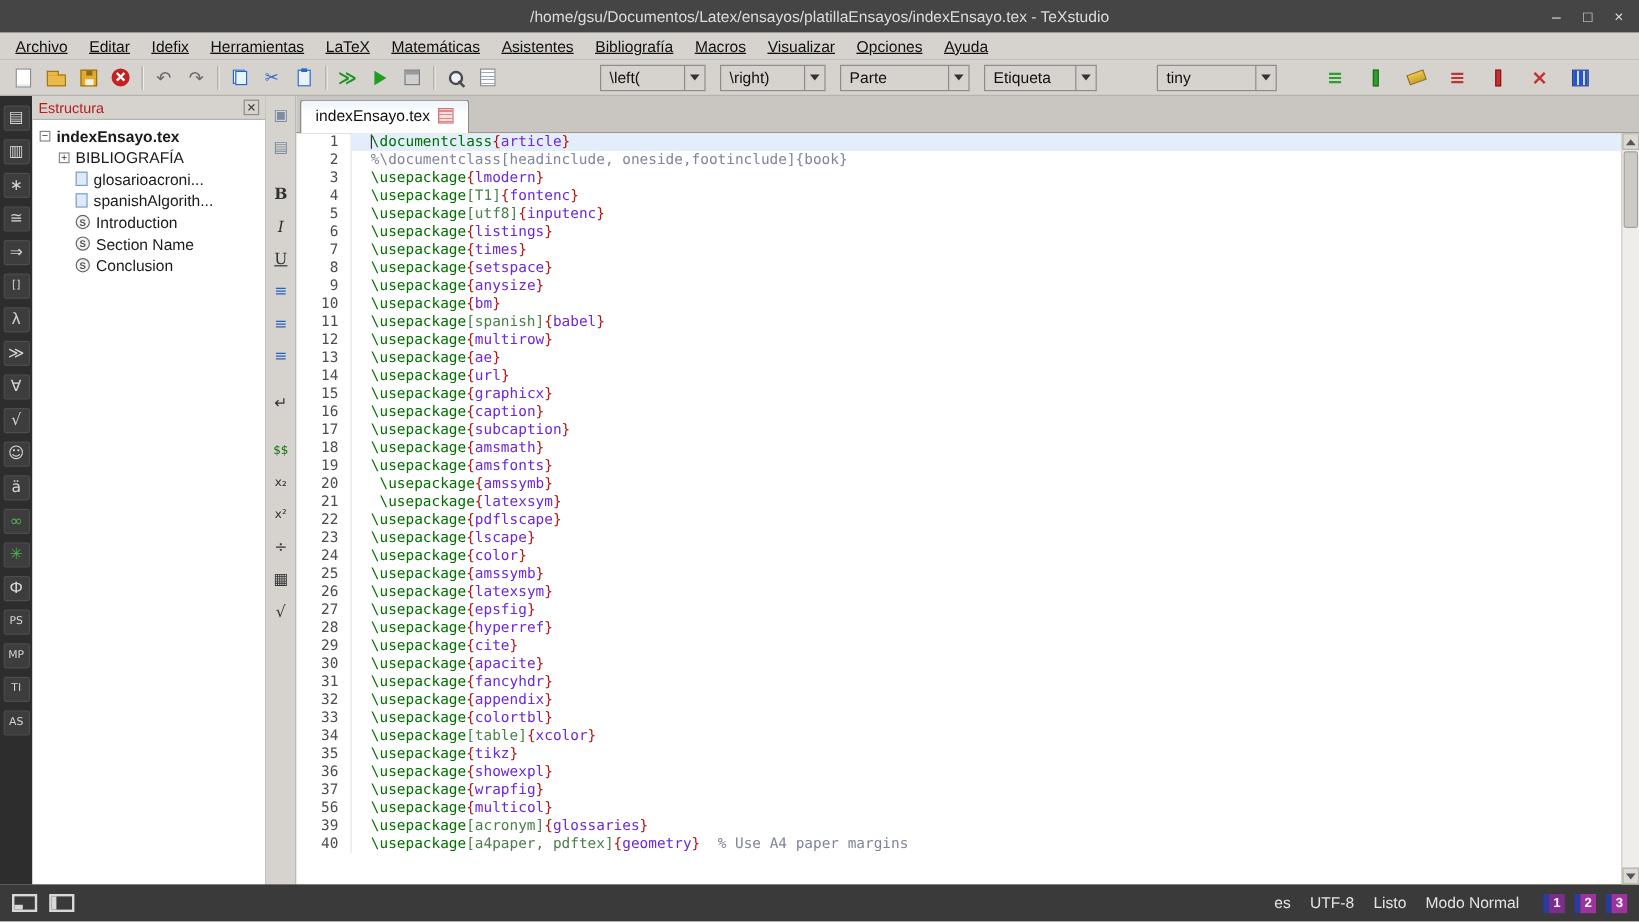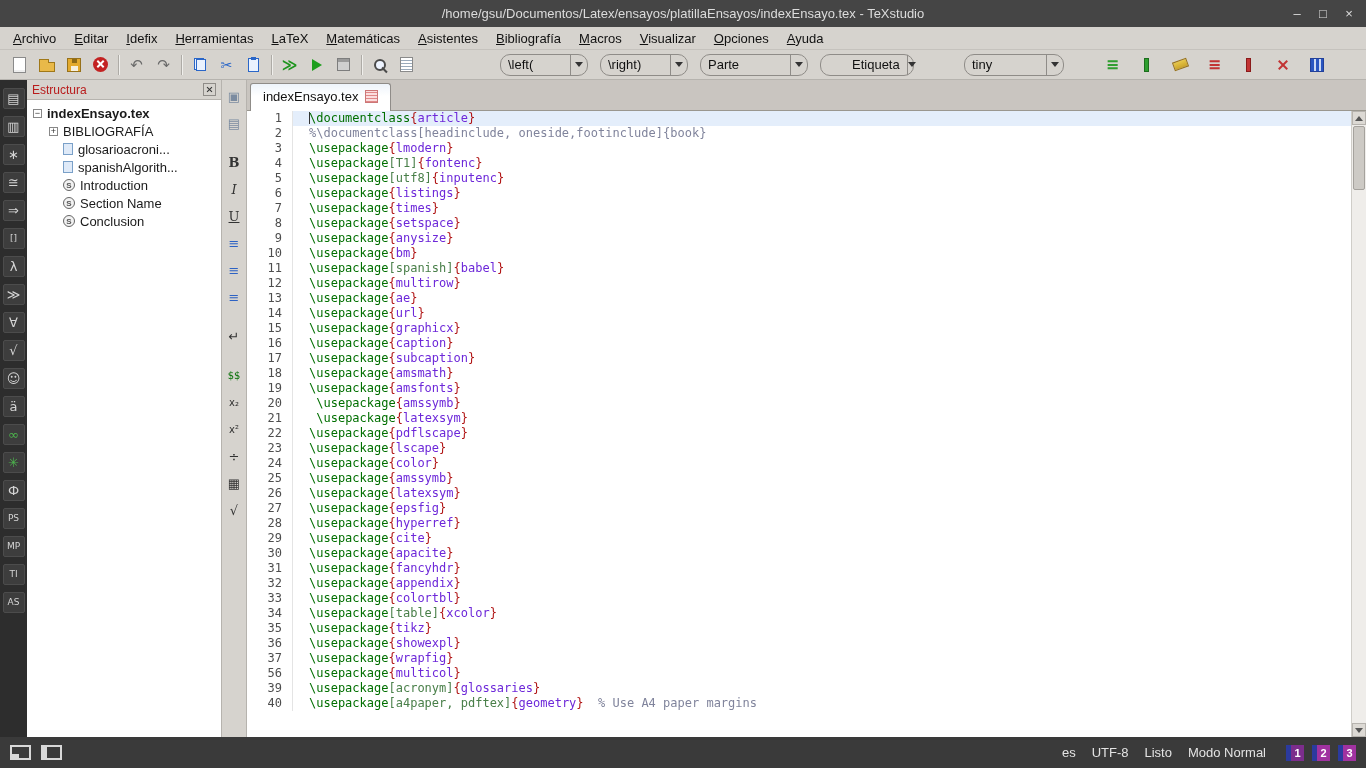--- a/index.html
+++ b/index.html
@@ -6,21 +6,21 @@
   html,body{width:1366px;height:768px;overflow:hidden;}
   body{font-family:"Liberation Sans",sans-serif;background:#d6d3ce;}
   .app{width:1366px;height:768px;display:flex;flex-direction:column;}
 
   
   .titlebar{flex:0 0 27px;background:#454545;position:relative;display:flex;align-items:center;justify-content:center;color:#dcdcdc;font-size:13px;}
   .winbtns{position:absolute;right:4px;top:0;height:100%;display:flex;align-items:center;}
   .wbtn{width:26px;text-align:center;font-size:13px;color:#ddd;cursor:default;}
 
   
-  .menubar{flex:0 0 23px;background:#d6d3ce;display:flex;align-items:center;padding-left:4px;font-size:13px;color:#111;border-bottom:1px solid #c5c2bd;}
+  .menubar{flex:0 0 23px;background:#d6d3ce;display:flex;align-items:center;padding-left:4px;font-size:13px;color:#111;border-bottom:1px solid #c5c2bd;text-decoration:underline;}
   .menu-item{padding:2px 9px;}
   .menu-item u{text-decoration:underline;}
 
   
   .toolbar{flex:0 0 30px;display:flex;align-items:center;padding:0 6px;background:#d6d3ce;border-bottom:1px solid #b6b3ae;}
   .tbtn{width:27px;height:26px;display:flex;align-items:center;justify-content:center;}
   .tsep{width:1px;height:20px;background:#aeaba6;margin:0 4px;box-shadow:1px 0 0 #f0efec;}
   .tico{display:flex;align-items:center;justify-content:center;width:20px;height:20px;font-family:"DejaVu Sans",sans-serif;}
   .ico-new{width:13px;height:16px;background:#fff;border:1px solid #8a8a8a;box-shadow:inset 0 -2px 0 #eee;}
   .ico-open{width:16px;height:10px;background:#e9b949;border:1px solid #a07818;position:relative;margin-top:5px;}
@@ -52,28 +52,28 @@
   .ico-gbar{width:5px;height:14px;background:#2f9e2f;border:1px solid #1d6e1d;}
   .ico-indent{width:15px;height:9px;background:linear-gradient(#e8c84a,#caa32a);border:1px solid #97711a;transform:rotate(-20deg);}
   .ico-rlines::before{content:"≡";font-size:16px;font-weight:bold;color:#c23333;}
   .ico-rbar{width:5px;height:14px;background:#c23333;border:1px solid #8a1a1a;}
   .ico-delx{position:relative;width:14px;height:14px;}
   .ico-delx::before,.ico-delx::after{content:"";position:absolute;left:1px;right:1px;top:6px;height:2px;background:#c23333;}
   .ico-delx::before{transform:rotate(45deg);}
   .ico-delx::after{transform:rotate(-45deg);}
   .ico-cols{width:14px;height:14px;background:repeating-linear-gradient(90deg,#2a55c0 0 3px,#cdd9f2 3px 5px);border:1px solid #22409a;}
 
-  .dropdown{height:22px;display:flex;align-items:center;justify-content:space-between;background:#d6d3ce;border:1px solid #8f8c88;border-radius:10px;margin-left:12px;}
+  .dropdown{height:22px;display:flex;align-items:center;justify-content:space-between;background:#d6d3ce;border:1px solid #8f8c88;border-radius:0;margin-left:12px;}
   .dd-label{padding:0 7px;font-size:13px;white-space:pre;color:#111;}
   .dd-arrow{width:17px;height:100%;border-left:1px solid #8f8c88;display:flex;align-items:center;justify-content:center;}
   .dd-arrow::before{content:"";border-left:4px solid transparent;border-right:4px solid transparent;border-top:5px solid #333;}
   .dd0{margin-left:80px;width:88px;}
   .dd1{width:88px;}
   .dd2{width:108px;}
-  .dd3{width:94px;padding-left:24px;}
+  .dd3{width:94px;}
   .dd4{width:100px;margin-left:50px;}
   .tright{margin-left:auto;margin-right:30px;display:flex;gap:7px;}
 
   
   .main{flex:1;display:flex;min-height:0;}
   .strip{flex:0 0 27px;background:#2d2d2d;display:flex;flex-direction:column;align-items:center;padding-top:8px;gap:7px;}
   .strip-btn{width:22px;height:21px;display:flex;align-items:center;justify-content:center;background:#3d3d3d;border:1px solid #4c4c4c;border-radius:2px;}
   .strip-glyph{font-size:13px;color:#d5d5d5;font-family:"DejaVu Sans",sans-serif;line-height:1;}
 
   .structure{flex:0 0 195px;background:#fff;border-right:1px solid #b6b3ae;display:flex;flex-direction:column;}

